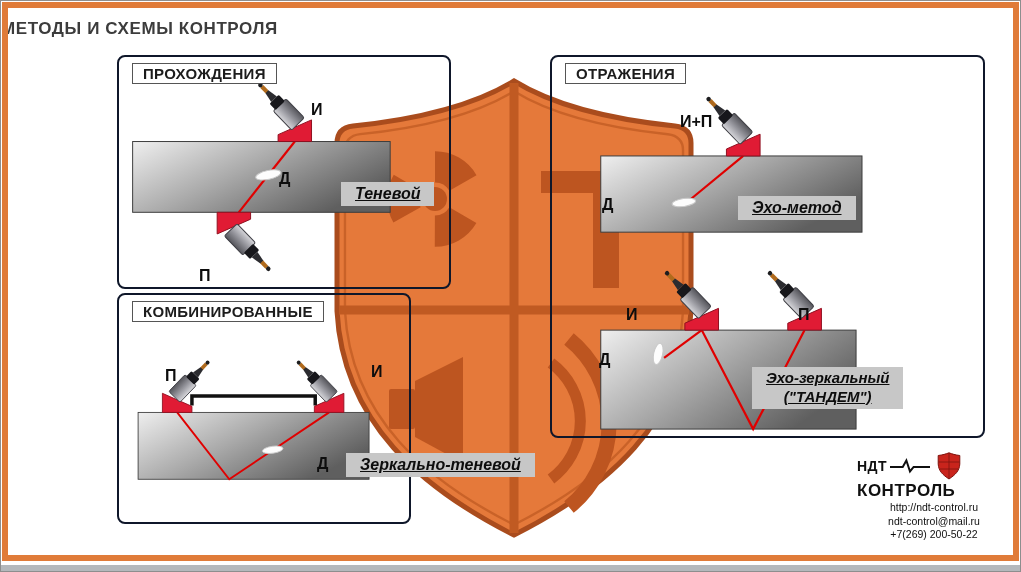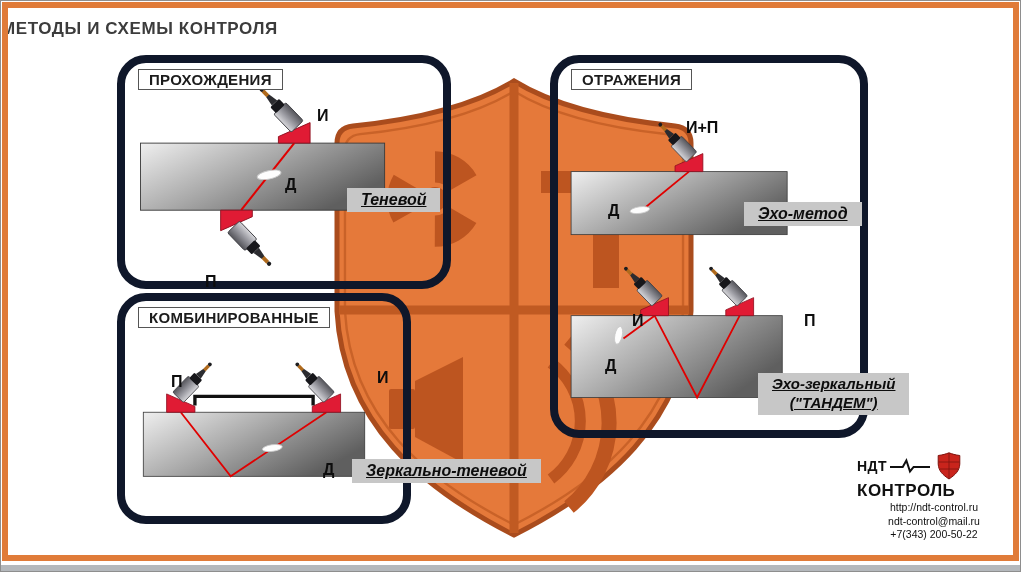--- a/index.html
+++ b/index.html
@@ -3,23 +3,23 @@
 <meta charset="utf-8">
 <style>
   *{margin:0;padding:0;box-sizing:border-box}
   html,body{width:1021px;height:572px}
   body{font-family:"Liberation Sans",sans-serif;background:#d9d9d9}
   .frame{position:relative;width:1021px;height:572px;background:#ffffff;border:1px solid #8e8e8e;overflow:hidden}
   .orange-frame{position:absolute;inset:1px 1px 10px 1px;border:6px solid #E07B39;pointer-events:none;z-index:50}
   .bottom-strip{position:absolute;left:0;right:0;bottom:0;height:6px;background:#b4b8bc;z-index:51}
   .title{position:absolute;top:18px;left:0;width:100%;text-align:left;font-weight:bold;font-size:17px;letter-spacing:.6px;color:#3c3c3c;z-index:3}
   .shield-wm{position:absolute;left:322px;top:70px;width:382px;height:474px;z-index:1}
-  .panel{position:absolute;border:8px solid #0f172a;border-radius:29px;z-index:2;background:transparent}
+  .panel{position:absolute;border:2px solid #0f172a;border-radius:8px;z-index:2;background:transparent}
   #panel-1{left:116px;top:54px;width:334px;height:234px}
-  #panel-2{left:549px;top:54px;width:318px;height:383px}
+  #panel-2{left:549px;top:54px;width:435px;height:383px}
   #panel-3{left:116px;top:292px;width:294px;height:231px}
   .panel svg.diagram{position:absolute;left:0;top:0;width:100%;height:100%;overflow:visible}
   .panel-header{position:absolute;left:13px;top:6px;background:#ffffff;border:1px solid #555;padding:1px 10px;font-weight:bold;font-size:15px;letter-spacing:.3px;color:#1c1c1c;z-index:4}
   .tag{position:absolute;font-weight:bold;font-size:16px;color:#0d0d0d;z-index:4}
   .method-label{position:absolute;background:#c7c7c7;color:#0d0d0d;font-weight:bold;font-style:italic;font-size:16px;text-align:center;padding:2px 14px;z-index:4;white-space:nowrap;line-height:1.25}
   .method-label .line{display:block;text-decoration:underline}
   .bar{fill:url(#gBar);stroke:#3c3c3c;stroke-width:1}
   .beam{stroke:#e00000;stroke-width:2.2;fill:none}
   .blackline{stroke:#111;stroke-width:4;fill:none}
   .defect{fill:#fdfdfd;stroke:#c9c9c9;stroke-width:1}
@@ -158,17 +158,17 @@
       <svg class="mini-shield" viewBox="0 0 24 28">
         <path d="M12,27 C6,23 1.5,19 1.2,12 L1.2,3.5 C5.5,3 9,2 12,0.8 C15,2 18.5,3 22.8,3.5 L22.8,12 C22.5,19 18,23 12,27 Z" fill="#C9241C" stroke="#7e140f" stroke-width="1"></path>
         <line x1="12" y1="1" x2="12" y2="27" stroke="#7e140f" stroke-width="0.8"></line>
         <line x1="1.5" y1="10" x2="22.5" y2="10" stroke="#7e140f" stroke-width="0.8"></line>
         <line x1="3" y1="17" x2="21" y2="17" stroke="#7e140f" stroke-width="0.8"></line>
       </svg>
     </div>
     <div class="brand2">КОНТРОЛЬ</div>
     <div class="contact">http://ndt-control.ru</div>
     <div class="contact">ndt-control@mail.ru</div>
-    <div class="contact">+7(343) 200-50-22</div>
+    <div class="contact">+7(269) 200-50-22</div>
   </div>
 
   <div class="bottom-strip"></div>
 </div>
 
 </body></html>

